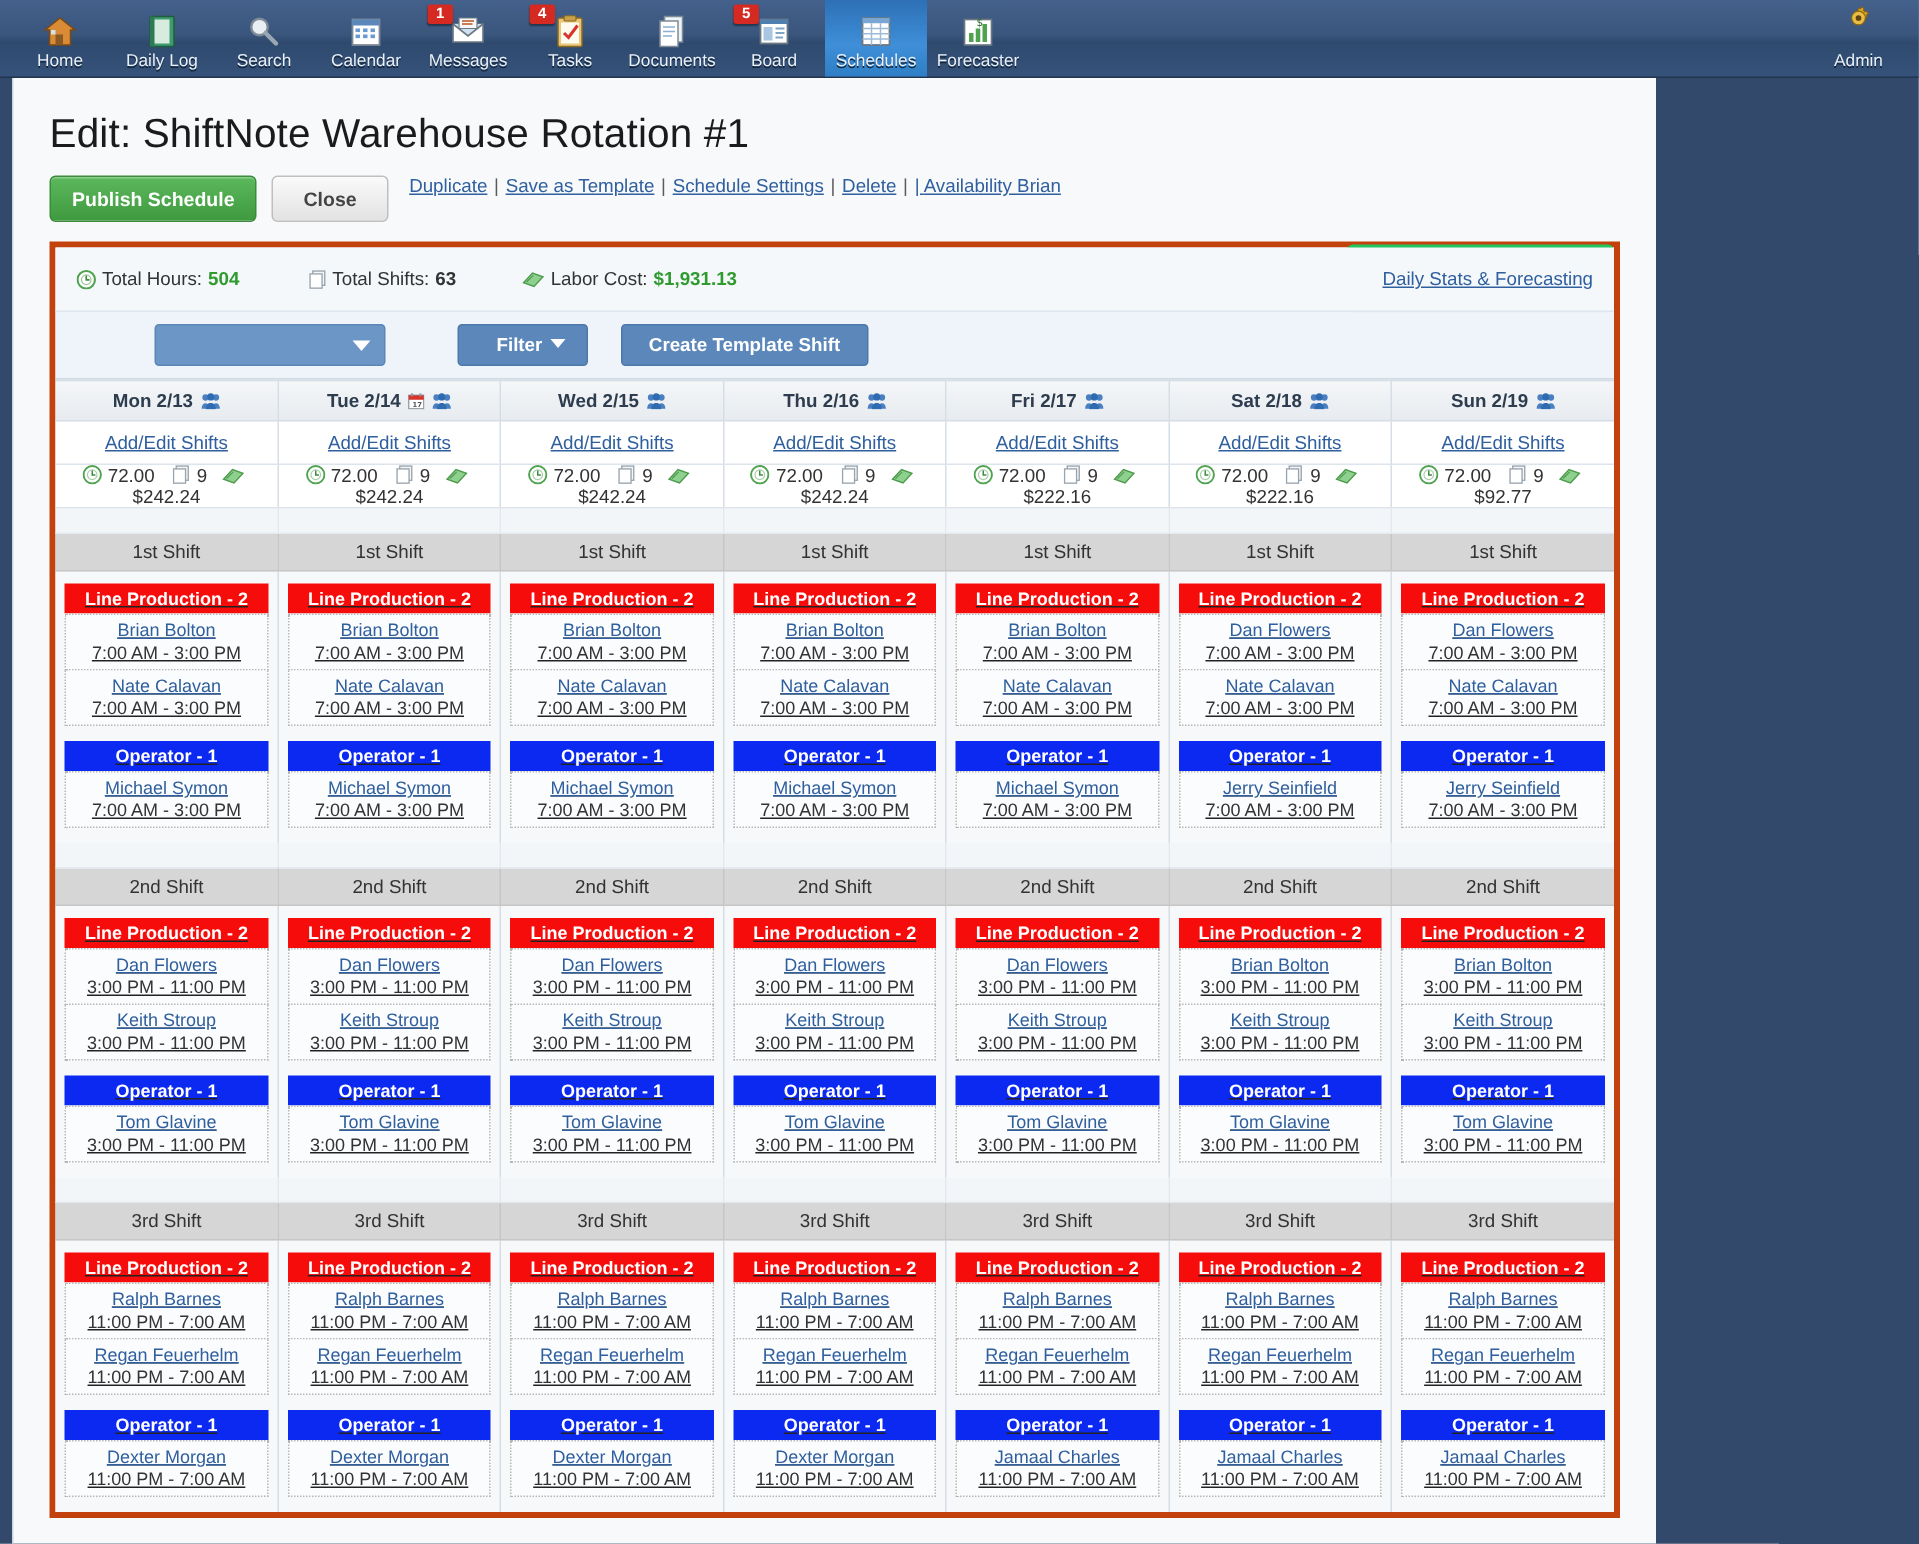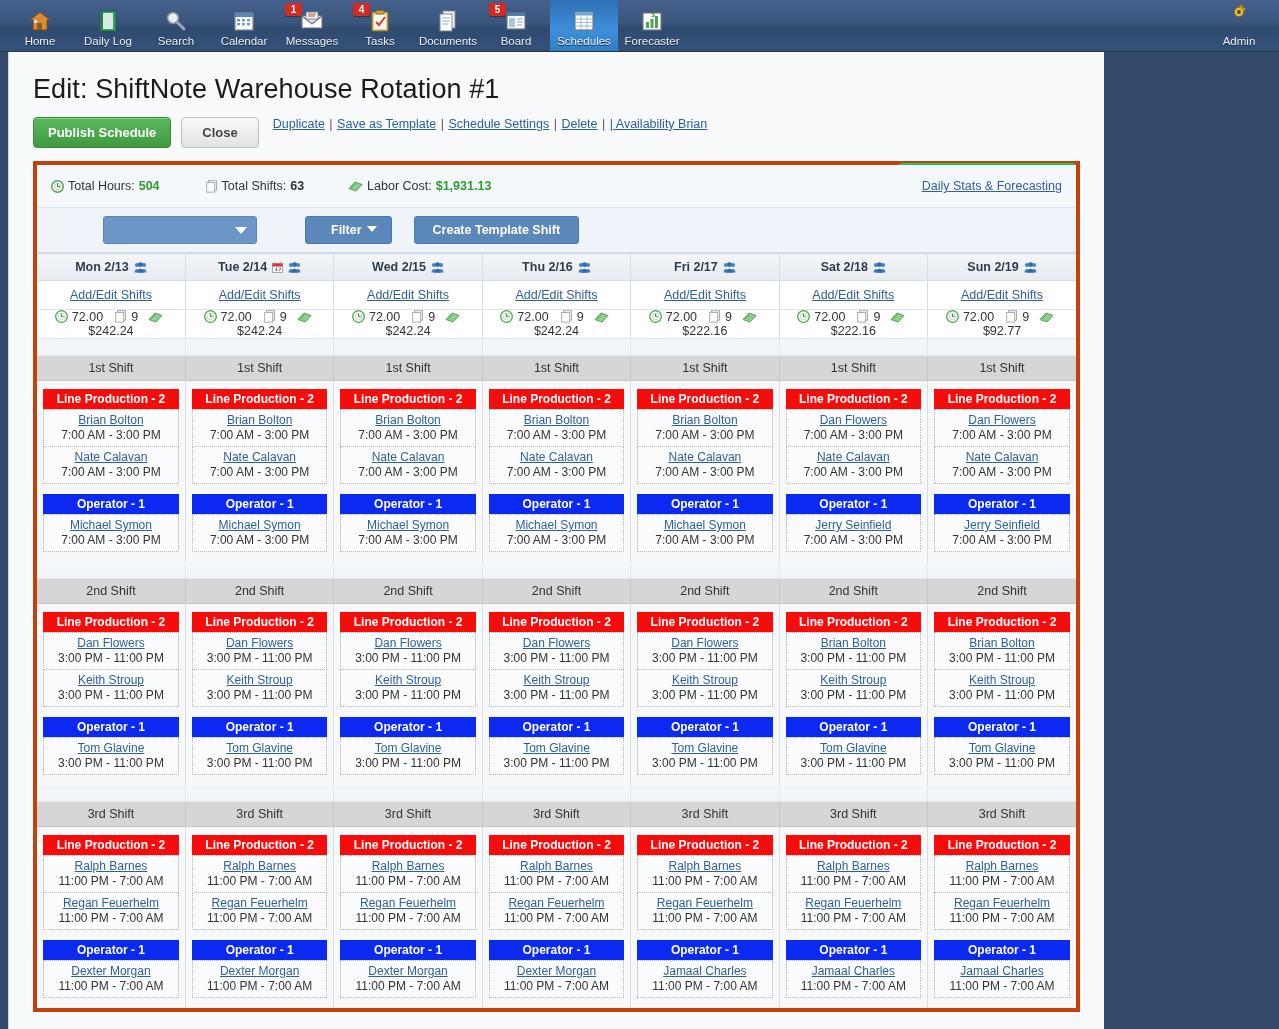--- a/index.html
+++ b/index.html
@@ -129,21 +129,21 @@
   tr.addedit a{color:#2f5f9e;text-decoration:underline;font-size:12.5px;cursor:pointer;}
   tr.daystats td{
     background:#fff;text-align:center;padding:0 0;font-size:12.5px;color:#333;
     border-bottom:1px solid #dde4eb;
   }
   tr.spacer td{height:14px;background:#f3f6f9;border-bottom:1px solid #e3e9ef;border-right:1px solid #e3e9ef;}
   tr.shifthdr td{
     background:#d6d6d6;text-align:center;font-size:12.5px;color:#333;padding:5px 0;
     border-bottom:1px solid #c6c6c6;border-top:1px solid #c6c6c6;border-right:1px solid #c6c6c6;
   }
-  tr.shiftbody td{background:#f6f8fa;padding:8px 6px 10px 6px;}
+  tr.shiftbody td{background:#f6f8fa;padding:8px 6px 10px 6px;text-decoration:underline;}
 
   .poshdr{
     color:#fff;font-weight:bold;font-size:12px;text-align:center;padding:3px 0;
     cursor:pointer;
   }
   .poshdr.red{background:#f70c0c;}
   .poshdr.blue{background:#0b29f0;}
   .emp{
     border:1px dotted #b6b6b6;border-top:none;text-align:center;padding:3px 0 4px 0;
     background:#fbfcfd;

